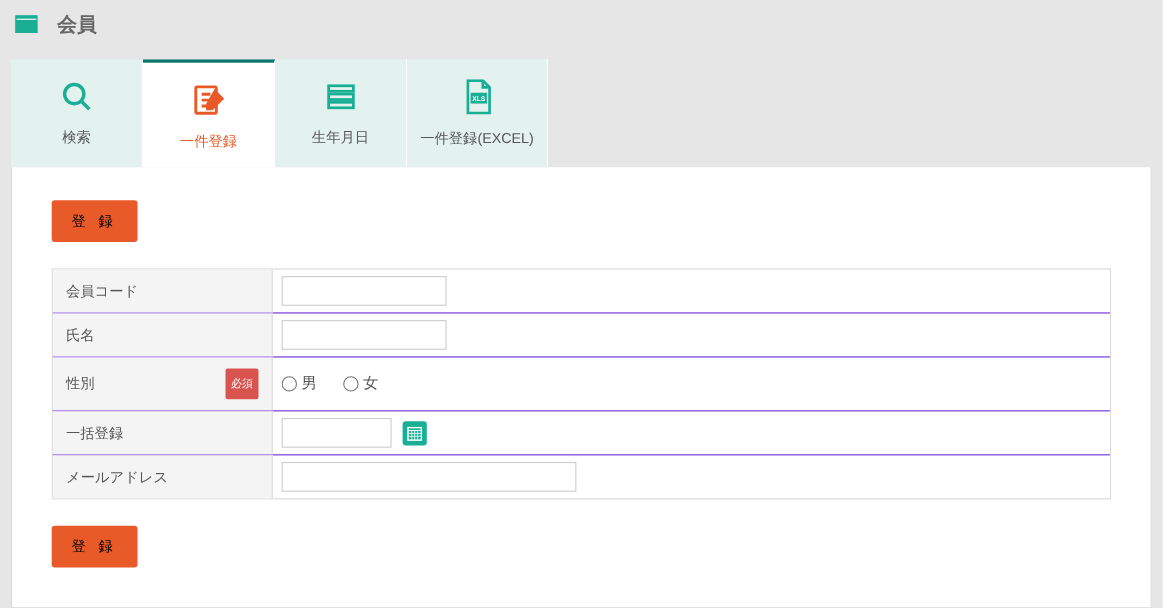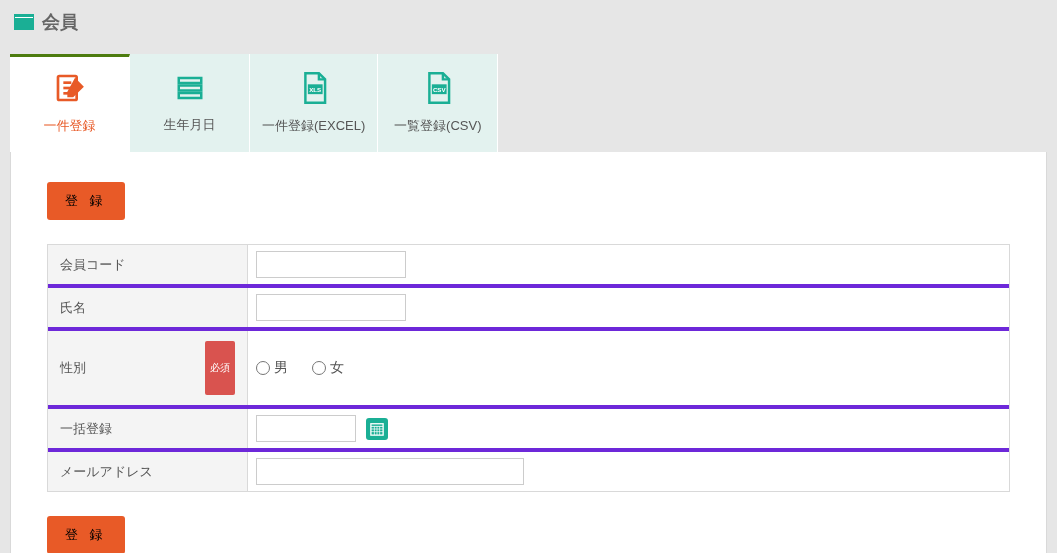--- a/index.html
+++ b/index.html
@@ -1,55 +1,64 @@
 <!DOCTYPE html>
 <html><head>
 <meta charset="utf-8">
 <style>
 * { box-sizing: border-box; margin: 0; padding: 0; }
 body { font-family: "Meiryo", "Hiragino Sans", sans-serif; background: #e6e6e6; font-size: 14px; color: #555; }
 .page { padding: 10px; }
-.header { display: flex; align-items: center; gap: 8px; margin-bottom: 20px; padding-left: 4px; }
+.header { display: flex; align-items: center; gap: 18px; margin-bottom: 20px; padding-left: 4px; }
 .header-icon { width: 20px; height: 16px; background: #1aaf95; border: 1px solid #1aaf95; position: relative; }
 .header-icon::before { content: ""; position: absolute; top: 2px; left: 0; right: 0; height: 1px; background: #fff; }
 .header-title { font-size: 18px; font-weight: bold; color: #666; }
 .tabs { display: flex; }
 .tab { background: #e3f2ef; border-right: 1px solid #fff; display: flex; flex-direction: column; align-items: center; justify-content: center; padding: 14px 12px 14px; cursor: pointer; min-width: 120px; height: 98px; }
-.tab.active { background: #fff; border-top: 3px solid #4d7c0f; padding-top: 11px; }
+.tab.active { background: #fff; border-top: 3px solid #0f766e; padding-top: 11px; justify-content: flex-end; }
 .tab.active .tab-label { color: #e85a27; }
 .tab-icon { color: #1aaf95; margin-bottom: 10px; }
 .tab-label { font-size: 13px; color: #555; }
 .content { background: #fff; border: 1px solid #d9d9d9; border-top: none; padding: 30px 36px 36px; }
 .btn { background: #e85a27; color: #000000; border: none; padding: 10px 18px; font-size: 13px; cursor: pointer; border-radius: 3px; letter-spacing: 4px; }
 .form-table { margin: 24px 0; border: 1px solid #d9d9d9; border-collapse: collapse; }
-.form-row { display: flex; border-bottom: 4px solid #6d28d9; }
+.form-row { display: flex; border-bottom: 1px solid #6d28d9; }
 .form-row:last-child { border-bottom: none; }
 .form-label { width: 200px; background: #f4f4f4; padding: 10px 12px; border-right: 1px solid #d9d9d9; font-size: 13px; display: flex; align-items: center; justify-content: space-between; }
 .form-field { width: 290px; padding: 6px 8px; display: flex; align-items: center; gap: 10px; }
-.req-badge { background: #d9534f; color: #fff; font-size: 10px; padding: 20px 5px; border-radius: 2px; }
+.req-badge { background: #d9534f; color: #fff; font-size: 10px; padding: 7px 5px; border-radius: 2px; }
 input[type="text"] { border: 1px solid #ccc; padding: 5px 6px; font-size: 13px; }
 .input-sm { width: 150px; }
 .input-md { width: 150px; }
 .input-lg { width: 268px; }
 .input-date { width: 100px; }
 .radio-wrap { display: flex; align-items: center; gap: 4px; margin-right: 14px; }
 input[type="radio"] { width: 14px; height: 14px; }
 .cal-btn { width: 22px; height: 22px; background: #1aaf95; border-radius: 3px; display: flex; align-items: center; justify-content: center; cursor: pointer; border: none; }
 .cal-btn svg { fill: #fff; }
 </style>
 </head>
 <body>
 
 <div class="page">
   <div class="header">
     <div class="header-icon"></div>
     <div class="header-title">会員</div>
   </div>
 
   <div class="tabs">
+    <div class="tab">
+      <div class="tab-icon">
+        <svg width="30" height="30" viewBox="0 0 24 24" fill="none" stroke="#1aaf95" stroke-width="2.5">
+            <circle cx="10" cy="10" r="7"></circle>
+            <line x1="15" y1="15" x2="21" y2="21"></line>
+          </svg>
+      </div>
+      <span class="tab-label">検索</span>
+    </div>
     <div class="tab active">
       <div class="tab-icon">
         <svg width="32" height="32" viewBox="0 0 24 24" fill="none" stroke="#e85a27" stroke-width="2">
             <rect x="3" y="3" width="14" height="18" rx="1"></rect>
             <line x1="7" y1="8" x2="13" y2="8"></line>
             <line x1="7" y1="12" x2="13" y2="12"></line>
             <line x1="7" y1="16" x2="11" y2="16"></line>
             <path d="M16 6 L21 11 L14 18 L11 18 L11 15 Z" fill="#e85a27"></path>
           </svg>
       </div>
@@ -68,31 +77,20 @@
     <div class="tab">
       <div class="tab-icon">
         <svg width="30" height="32" viewBox="0 0 24 26">
             <path d="M5 1 L16 1 L21 6 L21 25 L5 25 Z" fill="none" stroke="#1aaf95" stroke-width="2"></path>
             <path d="M16 1 L16 6 L21 6" fill="none" stroke="#1aaf95" stroke-width="2"></path>
             <rect x="7" y="10" width="12" height="8" fill="#1aaf95"></rect>
             <text x="13" y="16" font-size="5" fill="#fff" text-anchor="middle" font-weight="bold">XLS</text>
           </svg>
       </div>
       <span class="tab-label">一件登録(EXCEL)</span>
-    </div>
-    <div class="tab">
-      <div class="tab-icon">
-        <svg width="30" height="32" viewBox="0 0 24 26">
-            <path d="M5 1 L16 1 L21 6 L21 25 L5 25 Z" fill="none" stroke="#1aaf95" stroke-width="2"></path>
-            <path d="M16 1 L16 6 L21 6" fill="none" stroke="#1aaf95" stroke-width="2"></path>
-            <rect x="7" y="10" width="12" height="8" fill="#1aaf95"></rect>
-            <text x="13" y="16" font-size="5" fill="#fff" text-anchor="middle" font-weight="bold">CSV</text>
-          </svg>
-      </div>
-      <span class="tab-label">一覧登録(CSV)</span>
     </div>
   </div>
 
   <div class="content">
     <button class="btn">登 録</button>
 
     <div class="form-table">
       <div class="form-row">
         <div class="form-label">
             <span>会員コード</span>

